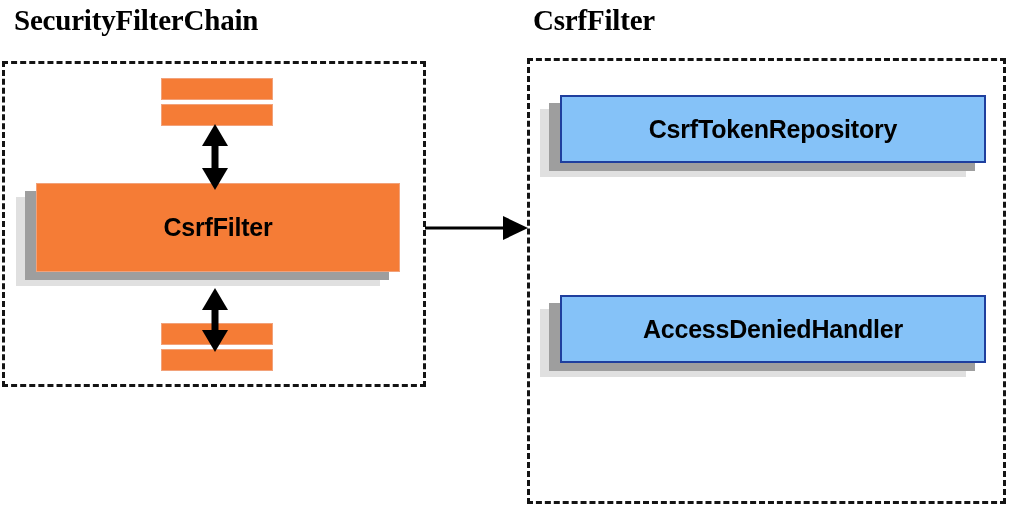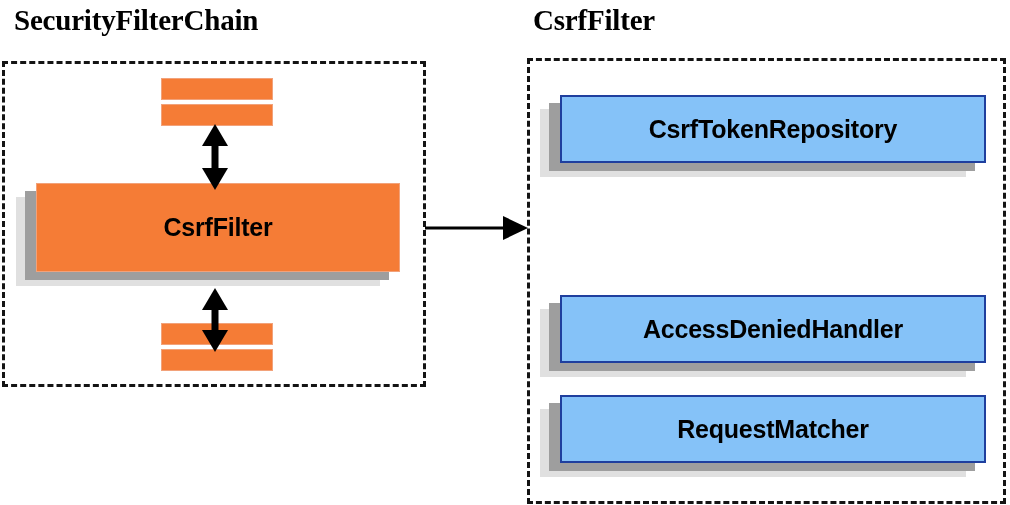--- a/index.html
+++ b/index.html
@@ -165,26 +165,20 @@
   </div>
 
 
   <div class="shadowed blue-box" id="blue-3">
     <div class="sh-light"></div>
     <div class="sh-dark"></div>
     <div class="face blue-face"></div>
     <div class="box-label">AccessDeniedHandler</div>
   </div>
 
-  <div class="shadowed blue-box" id="blue-4">
-    <div class="sh-light"></div>
-    <div class="sh-dark"></div>
-    <div class="face blue-face"></div>
-    <div class="box-label">RequestMatcher</div>
-  </div>
 
   <svg id="arrow-layer" viewBox="0 0 1010 505" width="1010" height="505">
 
     <g>
       <line x1="215" y1="134" x2="215" y2="178" stroke="#000000" stroke-width="7"></line>
       <polygon points="215,124 202,146 228,146" fill="#000000"></polygon>
       <polygon points="215,190 202,168 228,168" fill="#000000"></polygon>
     </g>
 
     <g>

